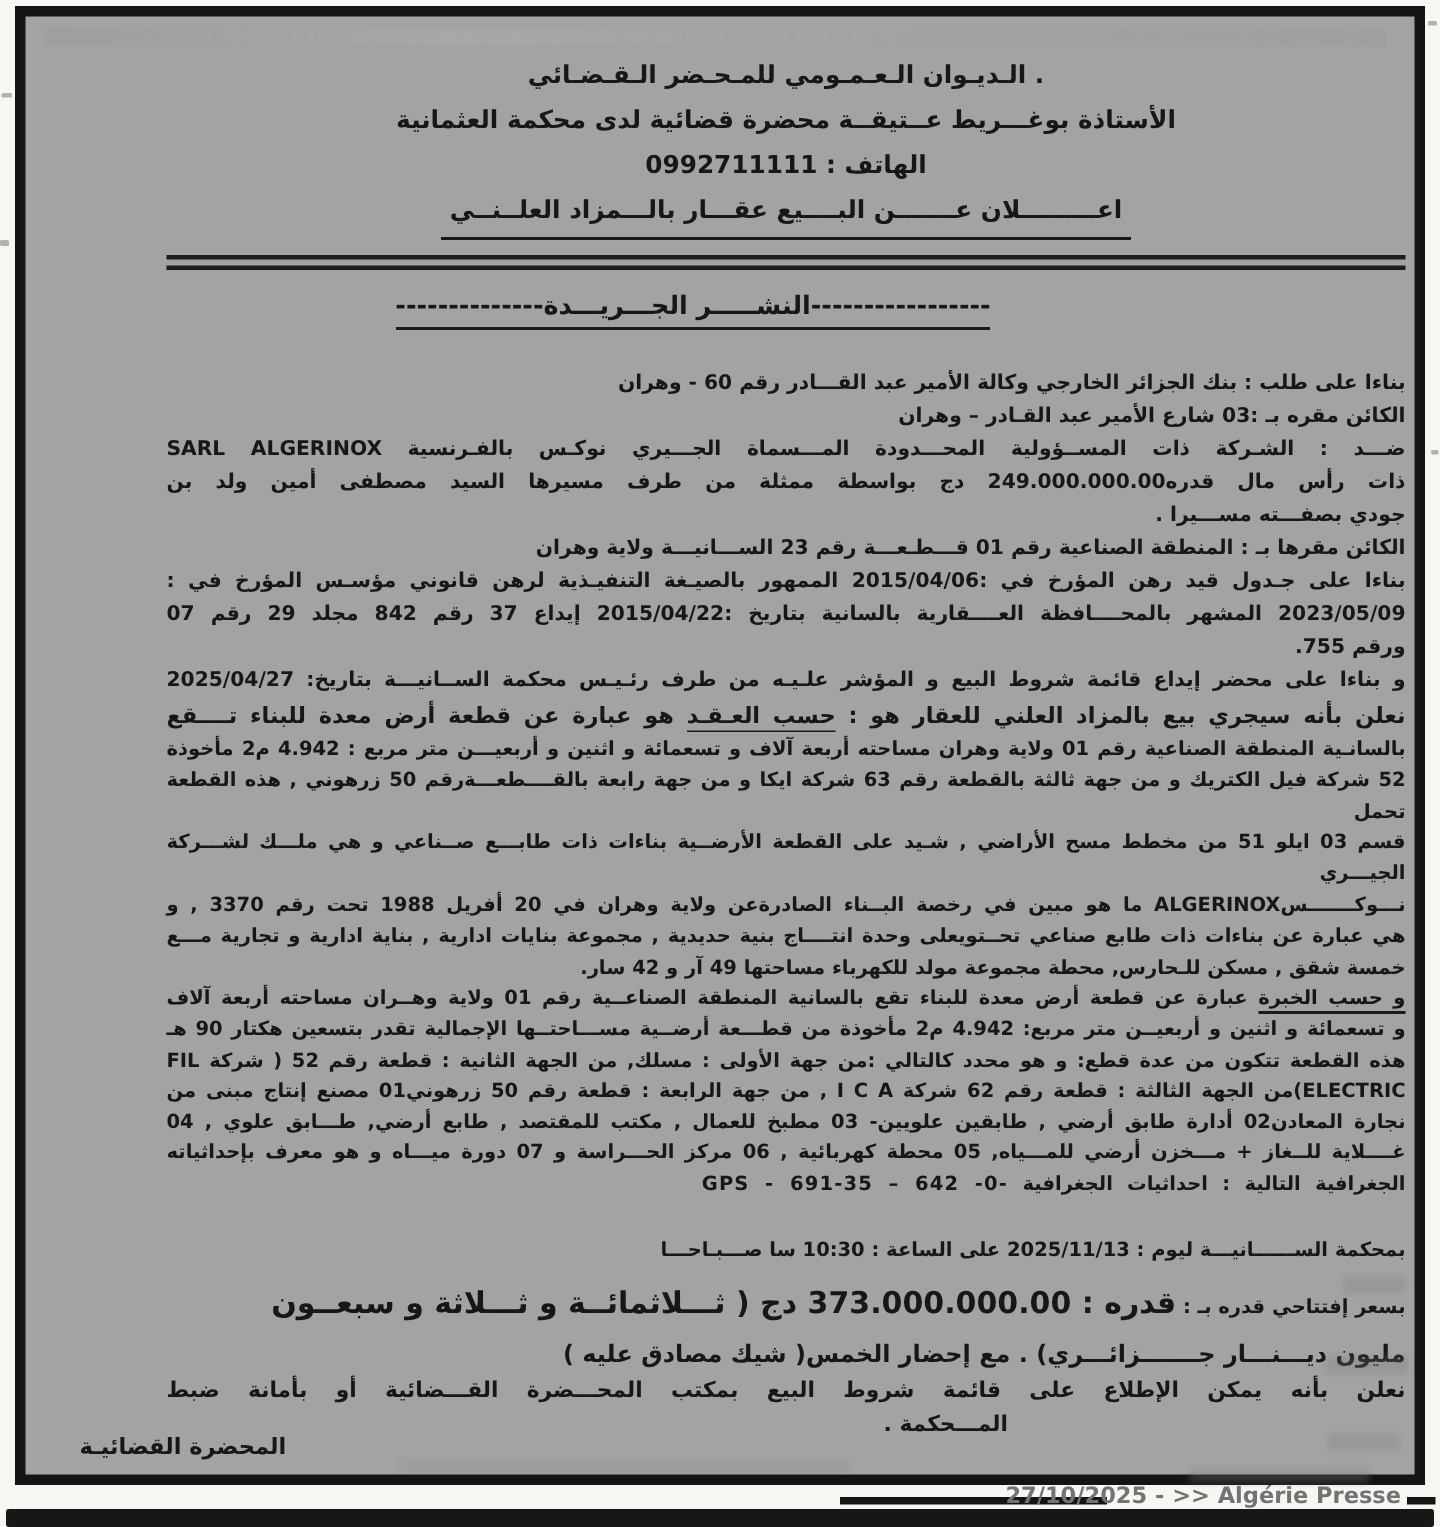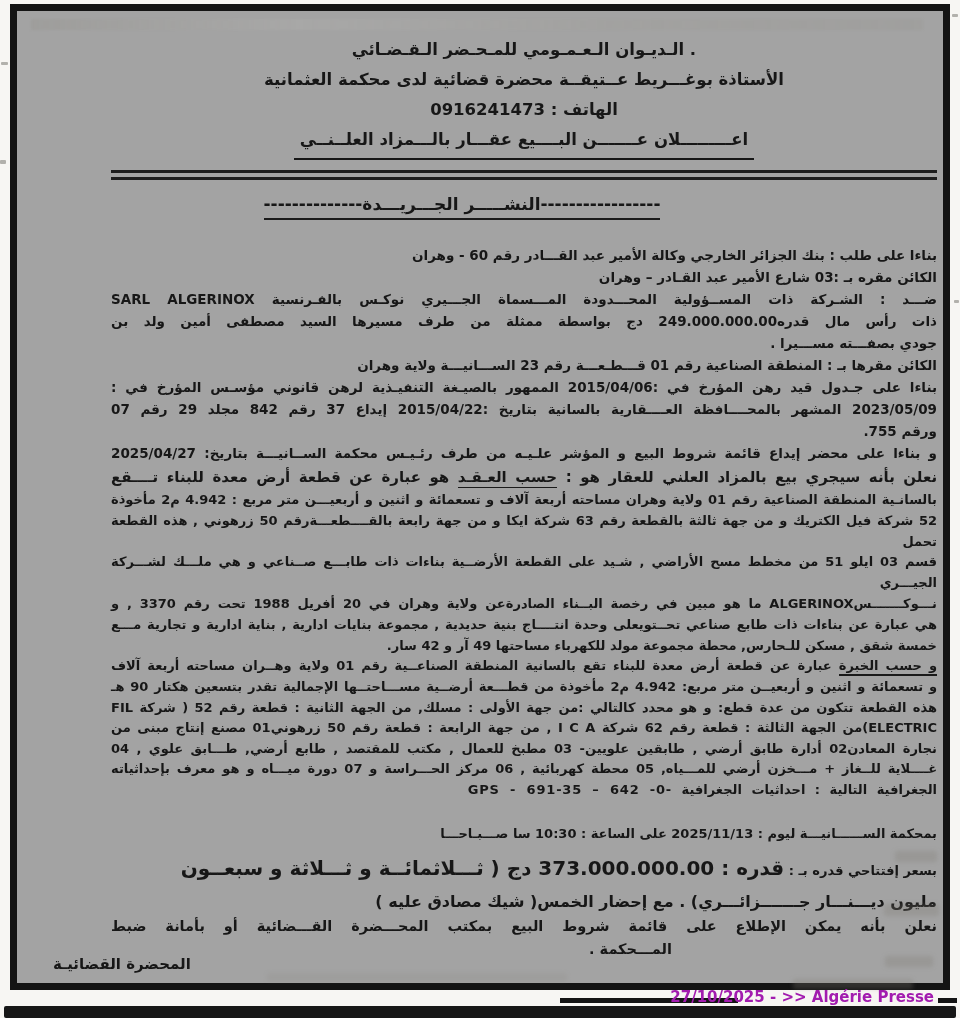--- a/index.html
+++ b/index.html
@@ -38,36 +38,36 @@
   .gps{letter-spacing:.8px;word-spacing:5px;}
   .courtline{font-size:13px;line-height:34px;margin-top:16px;text-align:right;letter-spacing:.3px;}
   .priceline{font-size:20px;line-height:34px;text-align:right;}
   .priceline .small{font-size:13px;}
   .millionline{font-size:16px;line-height:27px;text-align:right;}
   .noticeline{font-size:14.5px;line-height:23px;}
   .mahkama{font-size:14.5px;line-height:22px;text-align:right;padding-left:0;padding-right:265px;}
   .sig{position:absolute;left:36px;top:944px;font-size:15px;border-bottom:2px solid #a3a3a3;padding-bottom:2px;}
   .footer-line-l{position:absolute;left:560px;top:998px;width:178px;height:5px;background:#141414;}
   .footer-line-r{position:absolute;left:938px;top:998px;width:19px;height:5px;background:#141414;}
-  .footer-text{position:absolute;right:26px;top:988px;font-size:15px;direction:ltr;color:#a21caf;}
+  .footer-text{position:absolute;right:26px;top:988px;font-size:15px;direction:ltr;color:#737373;}
   .bottombar{position:absolute;left:4px;right:4px;top:1006px;height:12px;background:#171717;border-radius:2px;}
   .ghost{position:absolute;background:rgba(125,122,115,.28);filter:blur(2px);border-radius:2px;}
   .speck{position:absolute;background:rgba(110,108,102,.5);border-radius:1px;}
   .ltr{direction:ltr;unicode-bidi:isolate;}
 </style>
 </head>
 <body>
 
 <div class="frame">
   <div class="topstreak"></div>
 
   <div class="header">
     <div class="line">. الـديـوان الـعـمـومي للمـحـضر الـقـضـائي</div>
     <div class="line">الأستاذة بوغـــريط عــتيقــة محضرة قضائية لدى محكمة العثمانية</div>
-    <div class="line">الهاتف : 0916241473</div>
+    <div class="line">الهاتف : 0992711111</div>
     <div class="line">
       <span class="u-announce">اعـــــــــلان عـــــــن البــــيع عقـــار بالـــمزاد العلــنــي</span>
     </div>
   </div>
 
   <div class="dblrule"></div>
 
   <div class="journal">
     <span class="jwrap"><span>-----------------</span><span>النشـــــر الجـــريـــدة</span><span>--------------</span></span>
   </div>

